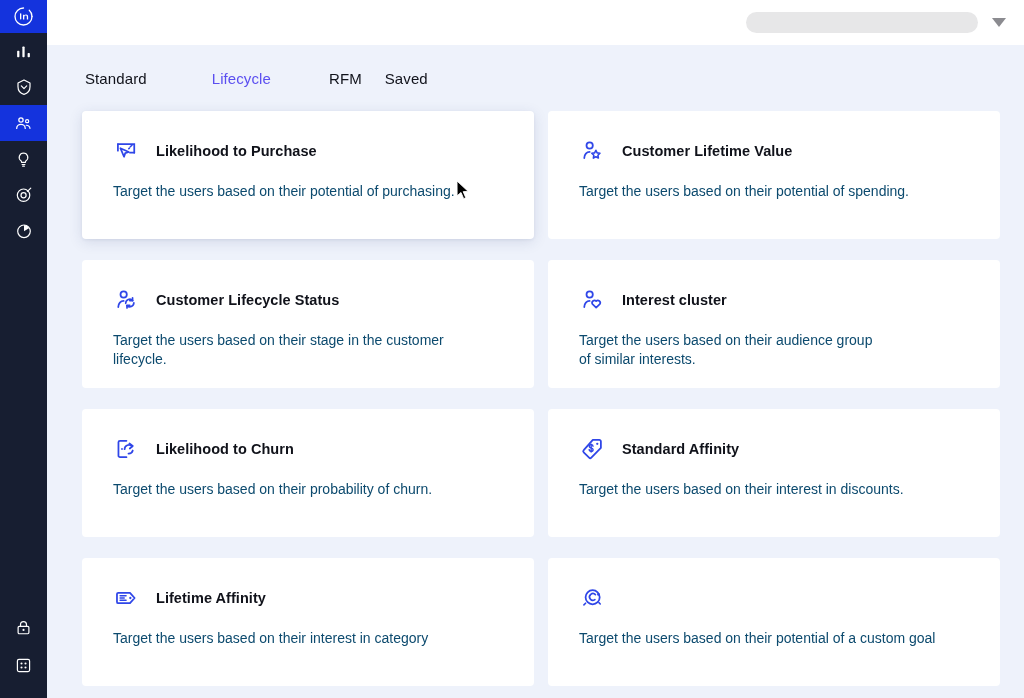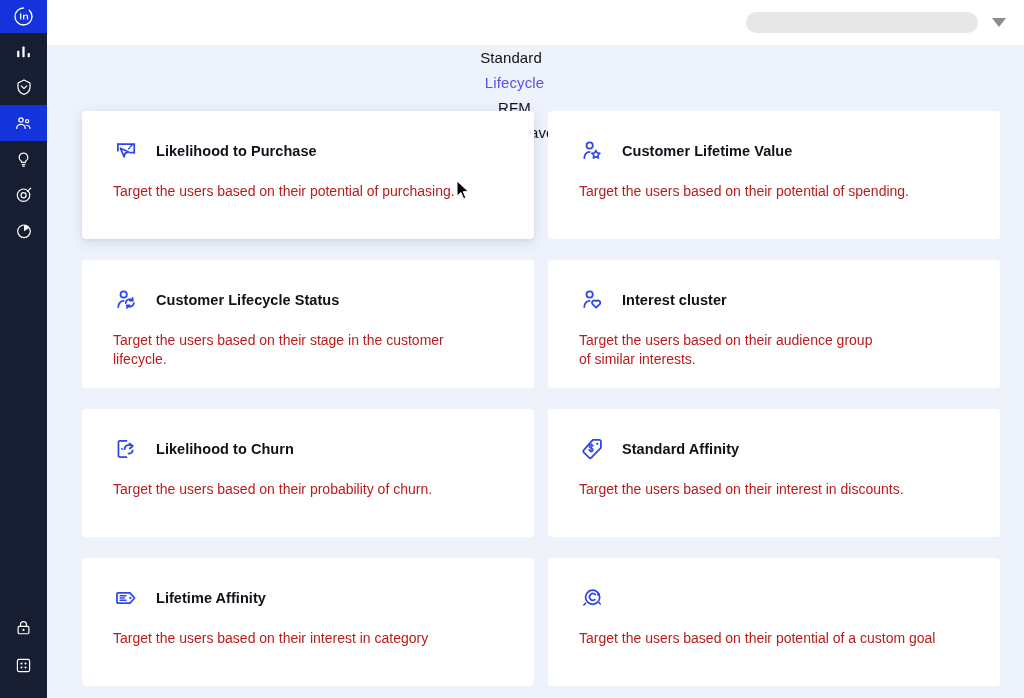--- a/index.html
+++ b/index.html
@@ -94,35 +94,34 @@
     padding: 0 24px 0 35px;
     position: relative;
   }
 
   
   .tabs {
     display: flex;
     align-items: center;
     height: 66px;
     padding-left: 1px;
-    flex-direction: column;
   }
   .tab {
     font-size: 15px;
     font-weight: 500;
     color: #10121a;
     letter-spacing: 0.1px;
     cursor: pointer;
     padding: 4px 2px;
     white-space: nowrap;
   }
   .tab + .tab { margin-left: 0; }
   .tab-0 { margin-right: 61px; }
   .tab-1 { margin-right: 54px; }
-  .tab-2 { margin-right: 54px; }
+  .tab-2 { margin-right: 19px; }
   .tab.active { color: #5b4ff0; }
 
   
   .grid {
     display: grid;
     grid-template-columns: 1fr 1fr;
     column-gap: 14px;
     row-gap: 21px;
     padding-bottom: 20px;
   }
@@ -153,21 +152,21 @@
     font-size: 14.5px;
     font-weight: 700;
     color: #10121a;
     letter-spacing: 0.05px;
     white-space: nowrap;
   }
   .card-desc {
     margin-top: 17px;
     font-size: 14px;
     line-height: 18.5px;
-    color: #b91c1c;
+    color: #0c4a6e;
     max-width: 372px;
     white-space: pre-line;
   }
 
   
   .cursor {
     position: absolute;
     left: 409px; top: 180px;
     width: 14px; height: 21px;
     pointer-events: none;

